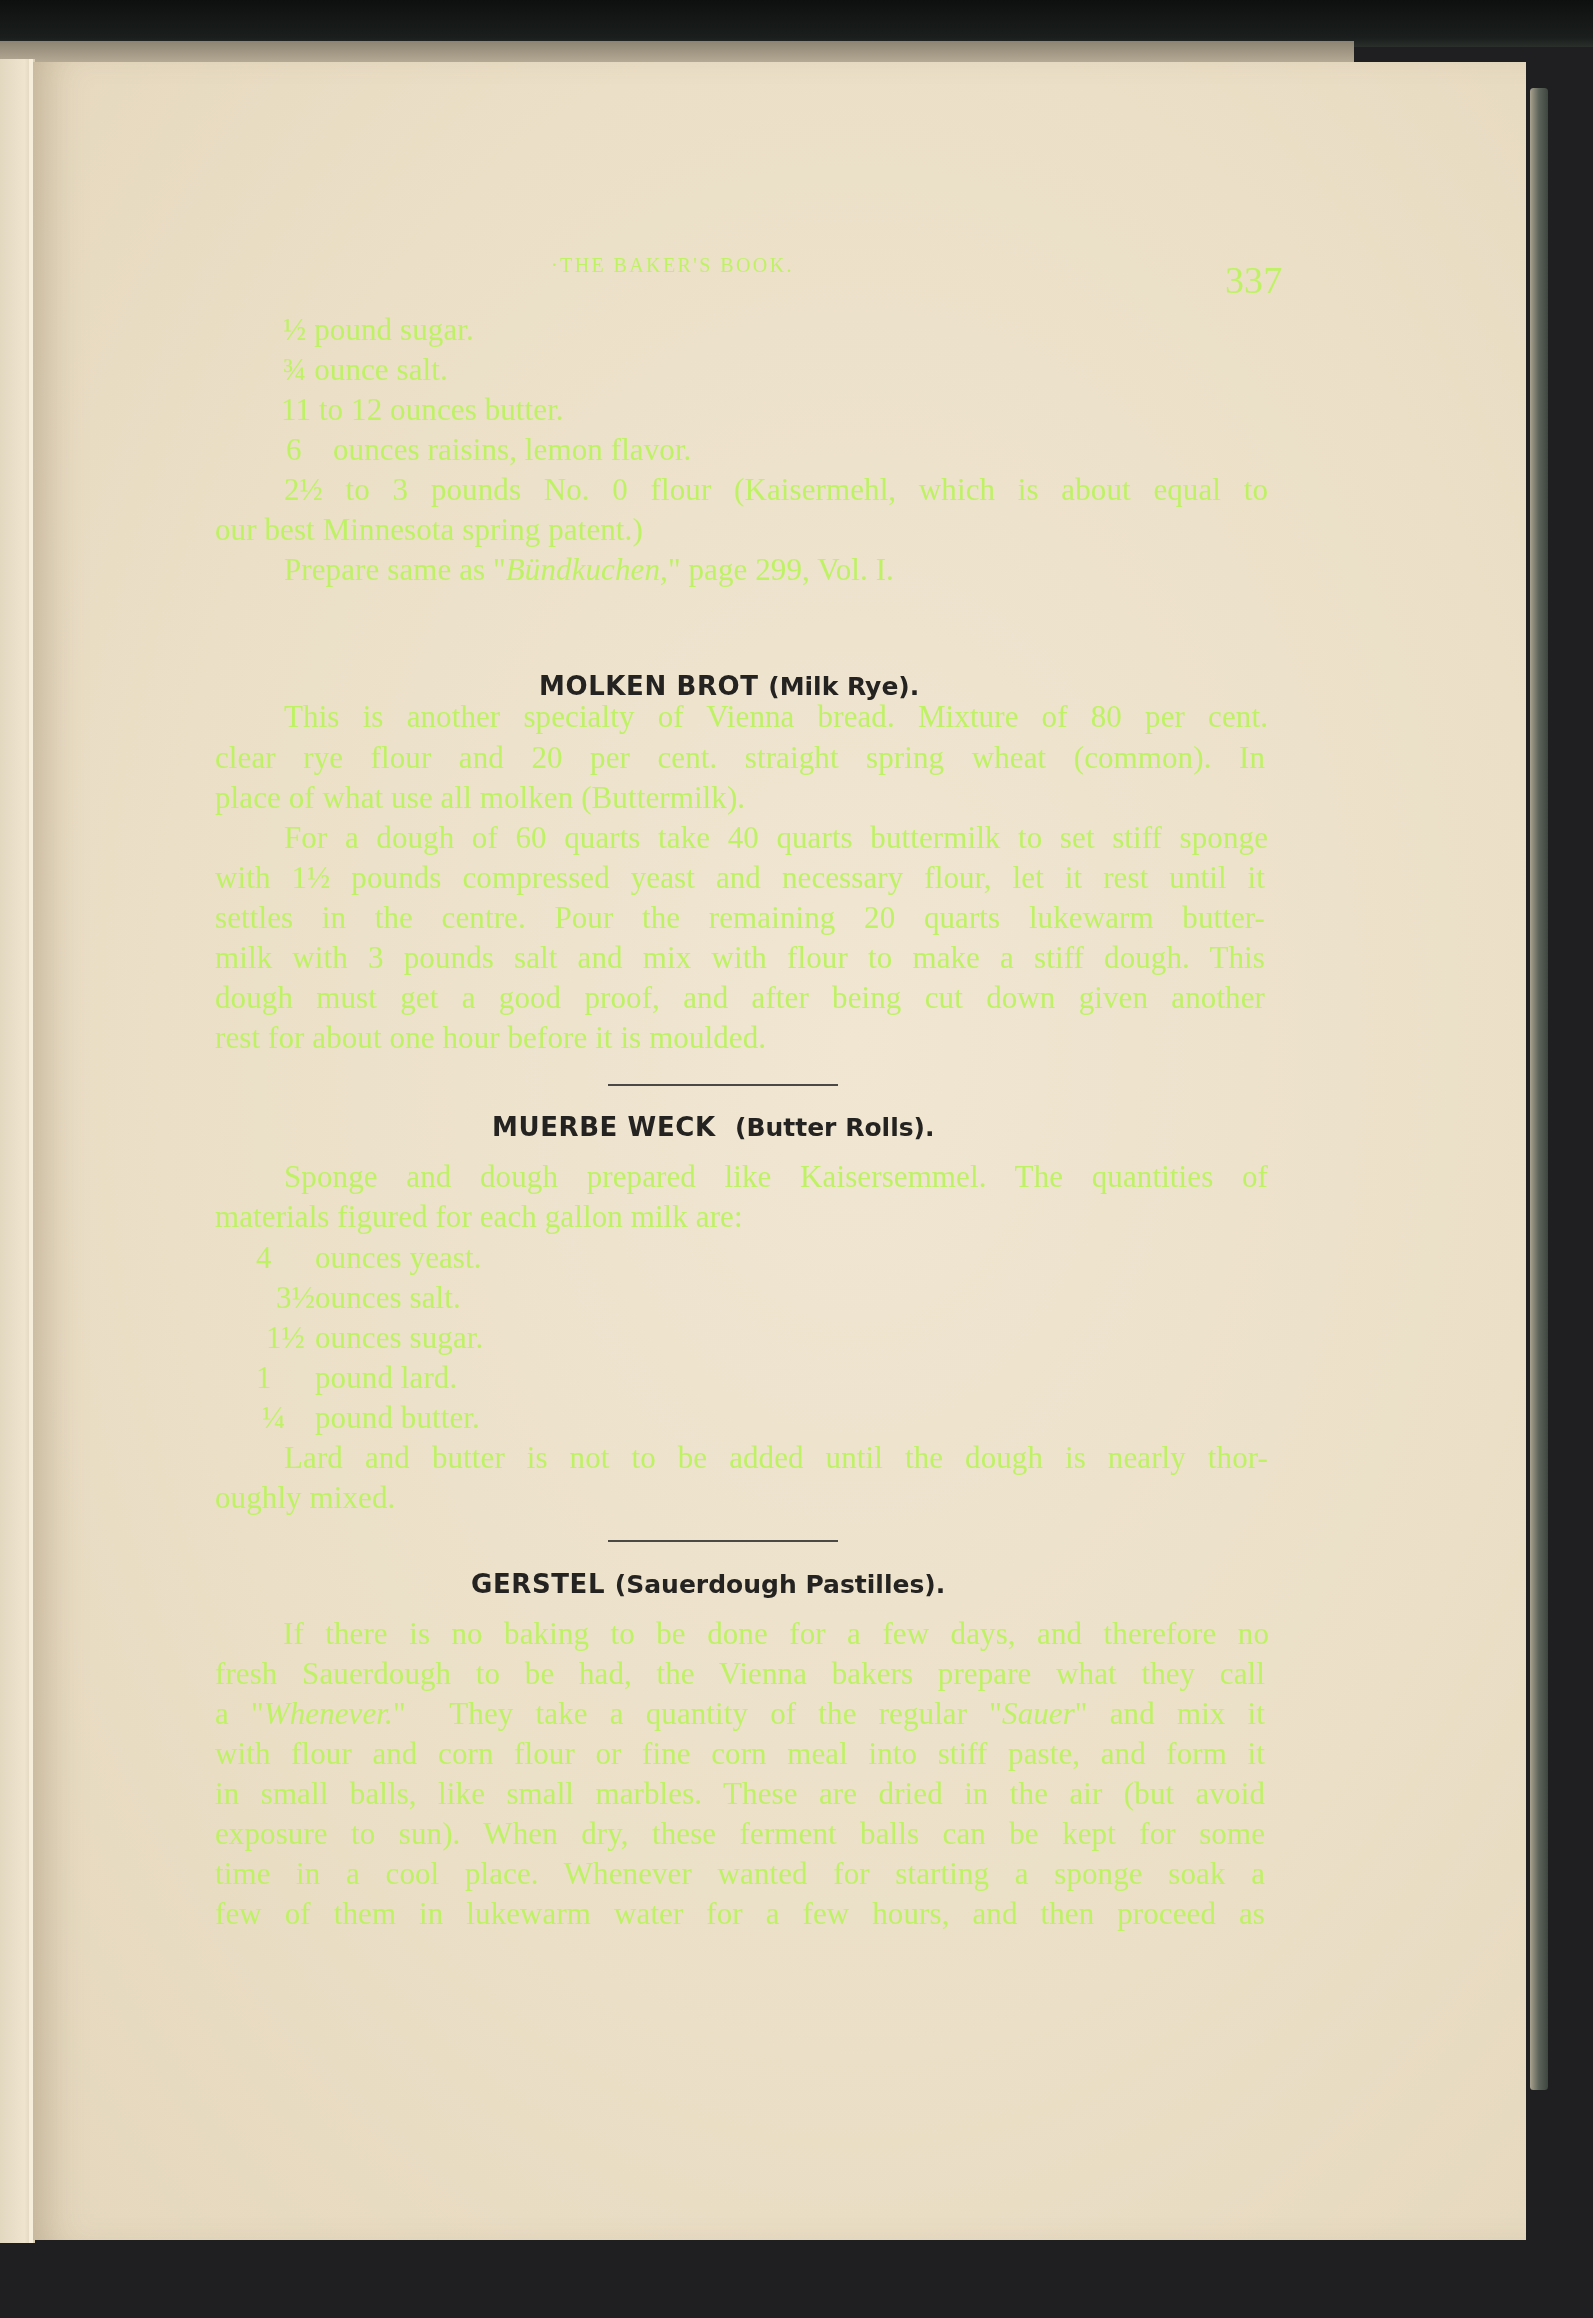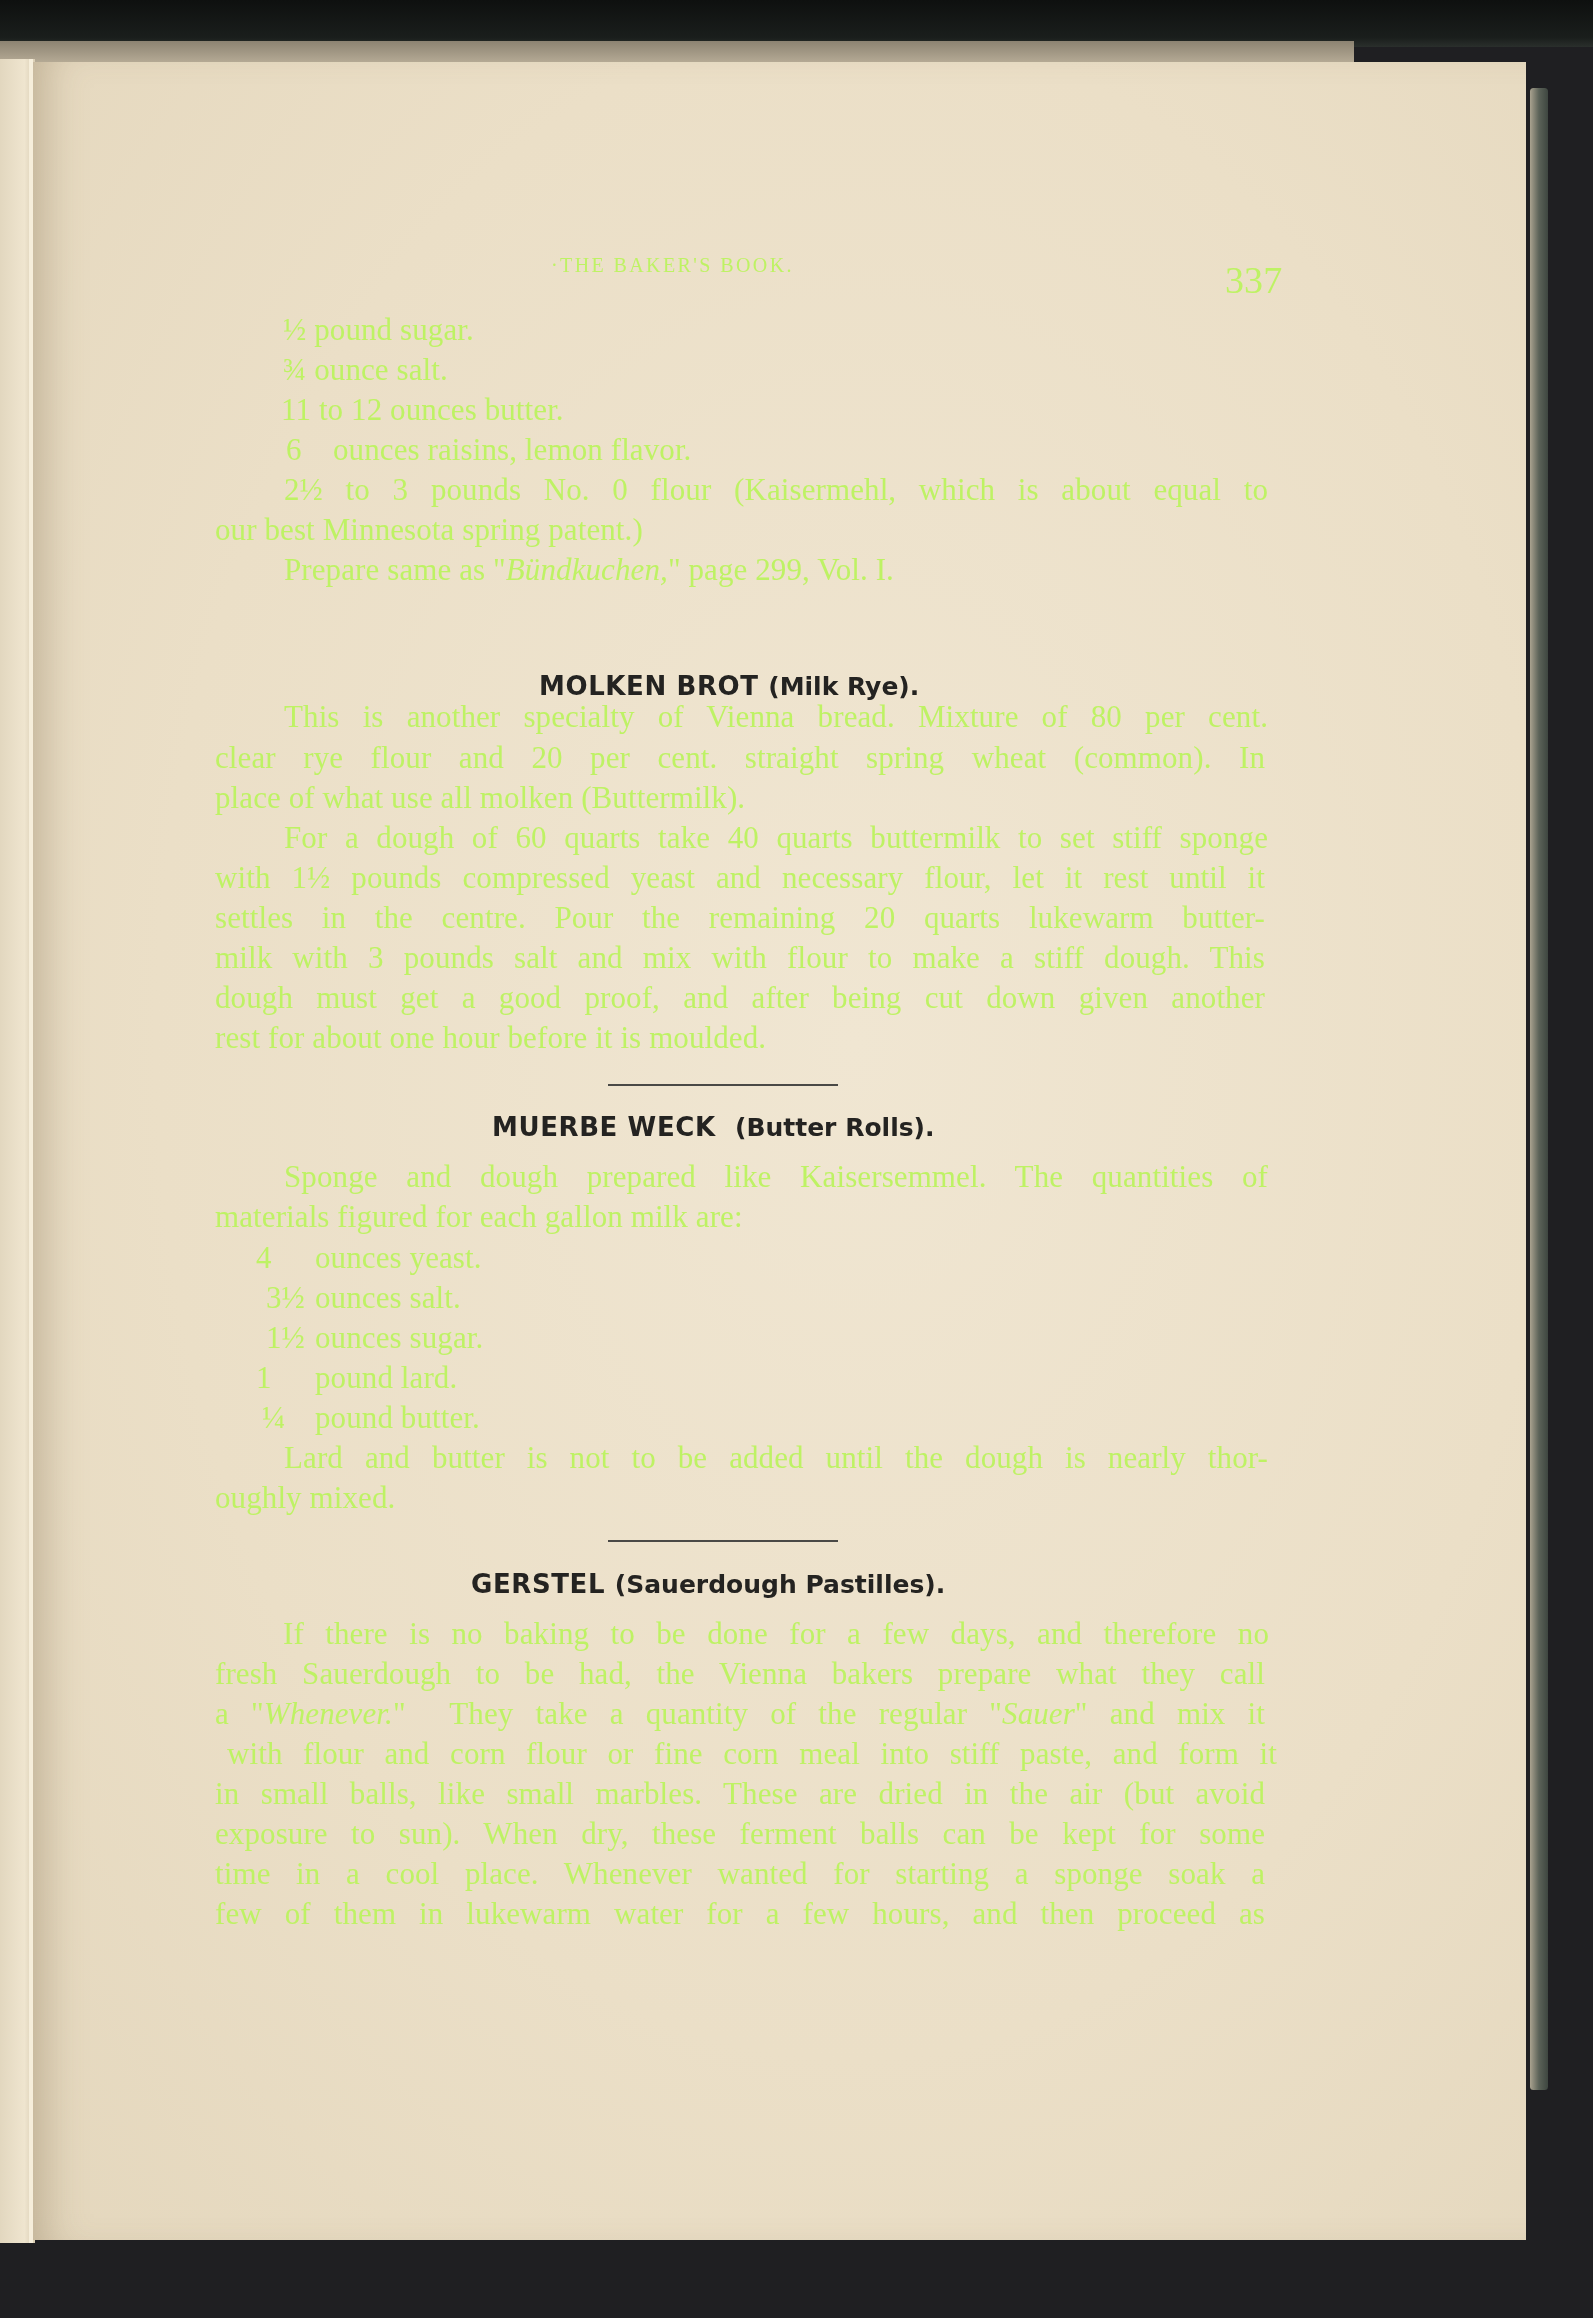--- a/index.html
+++ b/index.html
@@ -93,39 +93,39 @@
 <div class="rule" style="top:1084px;"></div>
 
 <div class="text heading" style="left:492px; top:1112px;"><span>MUERBE WECK</span> &nbsp;<span class="sub">(Butter Rolls).</span></div>
 <div class="text justify" style="left:284px; top:1159px; width:984px;">Sponge and dough prepared like Kaisersemmel.  The quantities of</div>
 <div class="text" style="left:215px; top:1199px;">materials figured for each gallon milk are:</div>
 
 <div class="text" style="left:202px; top:1240px; width:589px;">
   <span style="display:inline-block; width:59px; text-align:left; padding-left:54px;">4</span><span style="padding-left:0px;">ounces yeast.</span>
 </div>
 <div class="text" style="left:202px; top:1280px; width:589px;">
-  <span style="display:inline-block; width:59px; text-align:center; padding-left:54px;">3½</span><span>ounces salt.</span>
+  <span style="display:inline-block; width:59px; text-align:right; padding-left:54px;">3½</span><span>ounces salt.</span>
 </div>
 <div class="text" style="left:202px; top:1320px; width:589px;">
   <span style="display:inline-block; width:59px; text-align:center; padding-left:54px;">1½</span><span>ounces sugar.</span>
 </div>
 <div class="text" style="left:202px; top:1360px; width:589px;font-family:Liberation Serif, serif;">
   <span style="display:inline-block; width:59px; text-align:left; padding-left:54px;">1</span><span>pound lard.</span>
 </div>
 <div class="text" style="left:202px; top:1400px; width:589px;">
   <span style="display:inline-block; width:53px; text-align:left; padding-left:60px;">¼</span><span>pound butter.</span>
 </div>
 
 <div class="text justify" style="left:284px; top:1440px; width:984px;">Lard and butter is not to be added until the dough is nearly thor-</div>
 <div class="text" style="left:215px; top:1480px;">oughly mixed.</div>
 
 <div class="rule" style="top:1540px;"></div>
 
 <div class="text heading" style="left:471px; top:1569px;"><span>GERSTEL</span> <span class="sub">(Sauerdough Pastilles).</span></div>
 <div class="text justify" style="left:283px; top:1616px; width:986px;">If there is no baking to be done for a few days, and therefore no</div>
 <div class="text justify" style="left:215px; top:1656px;">fresh Sauerdough to be had, the Vienna bakers prepare what they call</div>
 <div class="text justify" style="left:215px; top:1696px; white-space:pre;"><span>a "</span><i>Whenever.</i><span>"  They take a quantity of the regular "</span><i>Sauer</i><span>" and mix it</span></div>
-<div class="text justify" style="left:215px; top:1736px;margin-left:12px;">with flour and corn flour or fine corn meal into stiff paste, and form it</div>
+<div class="text justify" style="left:215px; top:1736px;">with flour and corn flour or fine corn meal into stiff paste, and form it</div>
 <div class="text justify" style="left:215px; top:1776px;">in small balls, like small marbles.  These are dried in the air (but avoid</div>
 <div class="text justify" style="left:215px; top:1816px;">exposure to sun).  When dry, these ferment balls can be kept for some</div>
 <div class="text justify" style="left:215px; top:1856px;">time in a cool place.  Whenever wanted for starting a sponge soak a</div>
 <div class="text justify" style="left:215px; top:1896px;">few of them in lukewarm water for a few hours, and then proceed as</div>
 
 
 </body></html>

